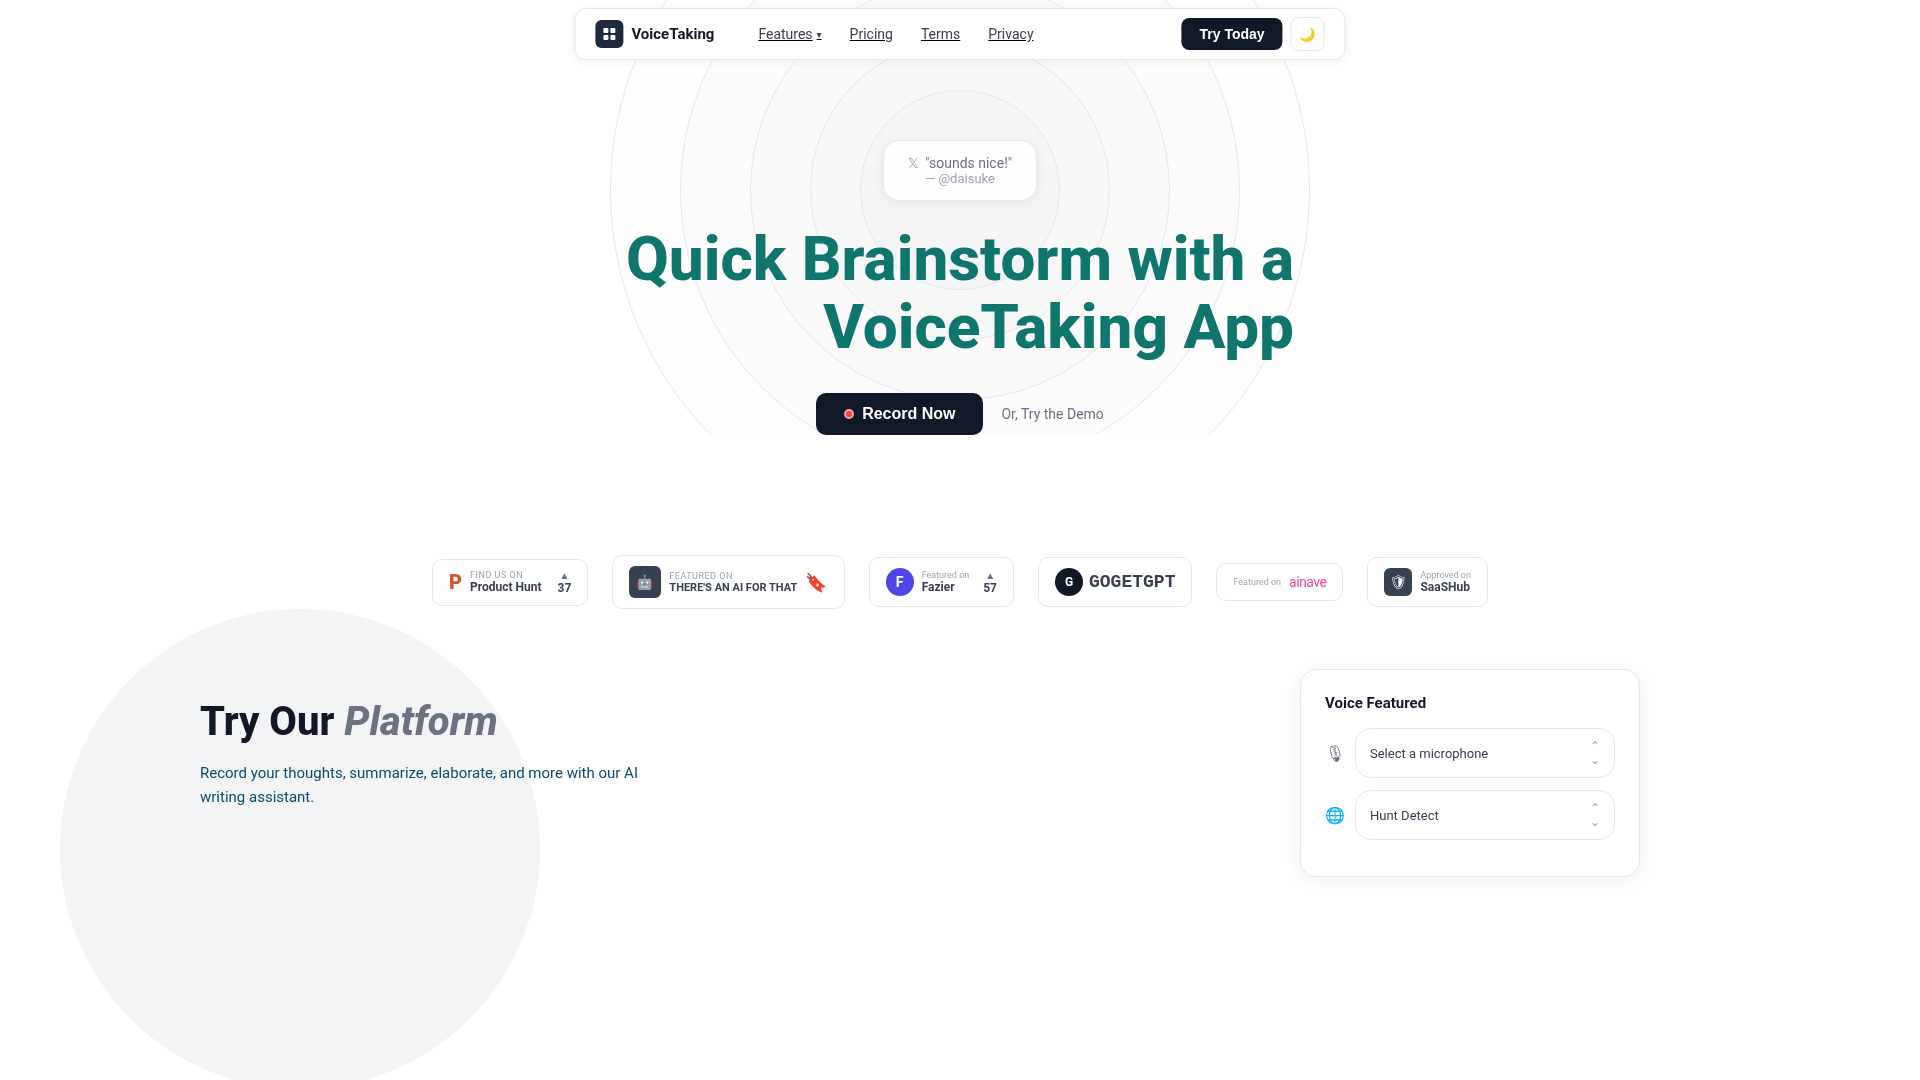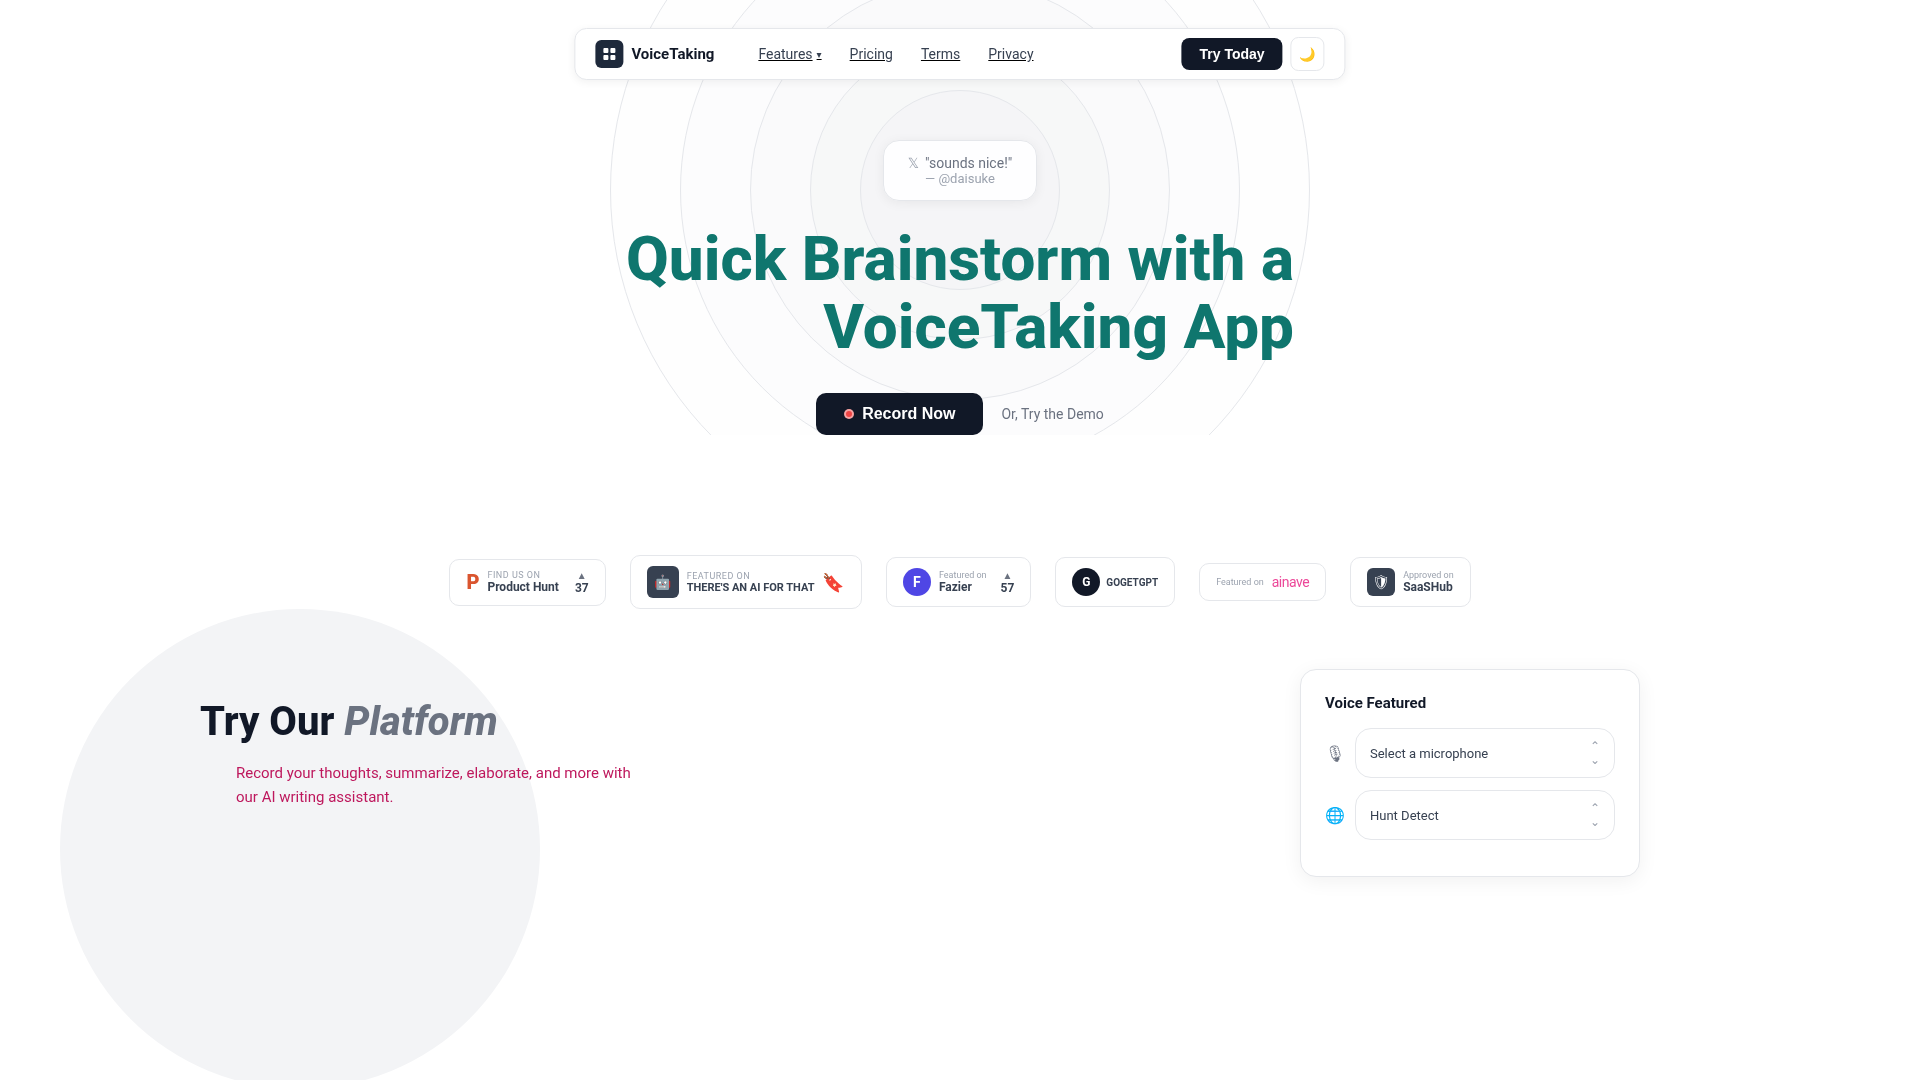--- a/index.html
+++ b/index.html
@@ -12,21 +12,21 @@
       font-family: -apple-system, BlinkMacSystemFont, 'Segoe UI', Roboto, sans-serif;
       background: #ffffff;
       width: 1920px;
       min-height: 1080px;
       overflow-x: hidden;
     }
 
     
     .navbar {
       position: fixed;
-      top: 28px;
+      top: 8px;
       left: 50%;
       transform: translateX(-50%);
       display: flex;
       align-items: center;
       gap: 32px;
       background: #ffffff;
       border: 1px solid #e5e7eb;
       border-radius: 12px;
       padding: 8px 20px;
       z-index: 100;
@@ -288,24 +288,23 @@
       line-height: 1.15;
     }
 
     .platform-title .italic {
       font-style: italic;
       color: #6b7280;
     }
 
     .platform-desc {
       font-size: 15px;
-      color: #be185d;
+      color: #0c4a6e;
       margin-top: 16px;
       line-height: 1.6;
-      margin-left: 36px;
     }
 
     
     .voice-recorder-card {
       position: relative;
       z-index: 1;
       background: #ffffff;
       border: 1px solid #e5e7eb;
       border-radius: 16px;
       padding: 24px;
@@ -467,21 +466,21 @@
       <span style="font-size:10px; color:#6b7280;">▲</span>
       <span style="font-size:12px; font-weight:700; color:#374151;">57</span>
     </div>
   </div>
 
   <div class="badge-item">
     <div style="display:flex; align-items:center; gap:6px;">
       <div style="width:28px; height:28px; background:#111827; border-radius:50%; display:flex; align-items:center; justify-content:center;">
         <span style="color:white; font-size:12px; font-weight:700;">G</span>
       </div>
-      <span style="font-size:10px; font-weight:700; color:#374151;">GOGETGPT</span>
+      <span style="font-size:18px; font-weight:700; color:#374151;font-family:Liberation Mono, monospace;">GOGETGPT</span>
     </div>
   </div>
 
   <div class="badge-item">
     <div style="display:flex; align-items:center; gap:8px;">
       <div style="font-size:9px; color:#9ca3af;">Featured on</div>
       <div style="font-size:14px; font-weight:400; color:#ec4899; letter-spacing:-0.5px;">ainave</div>
     </div>
   </div>
 

